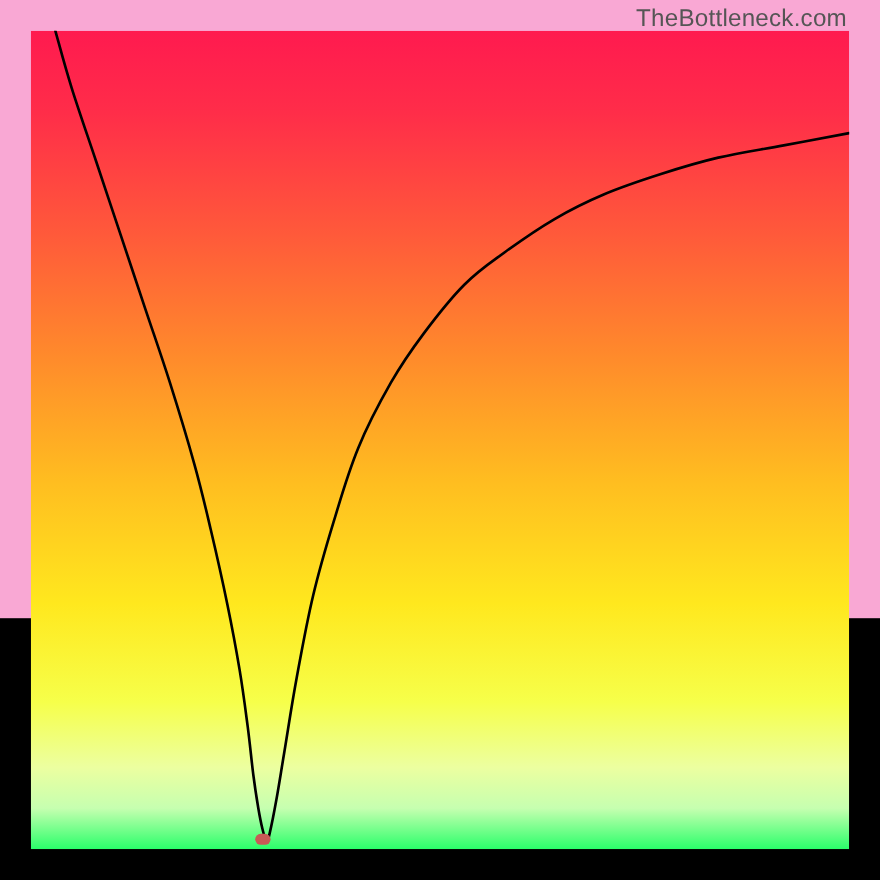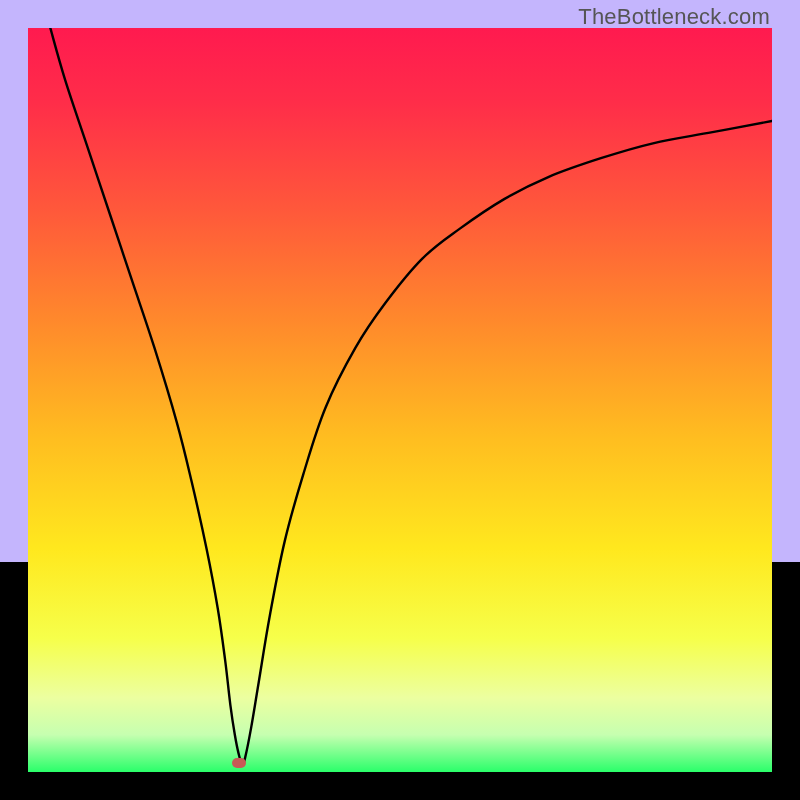--- a/index.html
+++ b/index.html
@@ -8,21 +8,21 @@
     width: 800px;
     height: 800px;
     background: #000;
     overflow: hidden;
     font-family: Arial, Helvetica, sans-serif;
   }
   .frame {
     position: absolute;
     top: 0; left: 0;
     width: 800px; height: 562px;
-    background: #c4b5fd;
+    background: #f9a8d4;
   }
   .plot-area {
     position: absolute;
     top: 28px;
     left: 28px;
     width: 744px;
     height: 744px;
   }
   .gradient {
     position: absolute;

